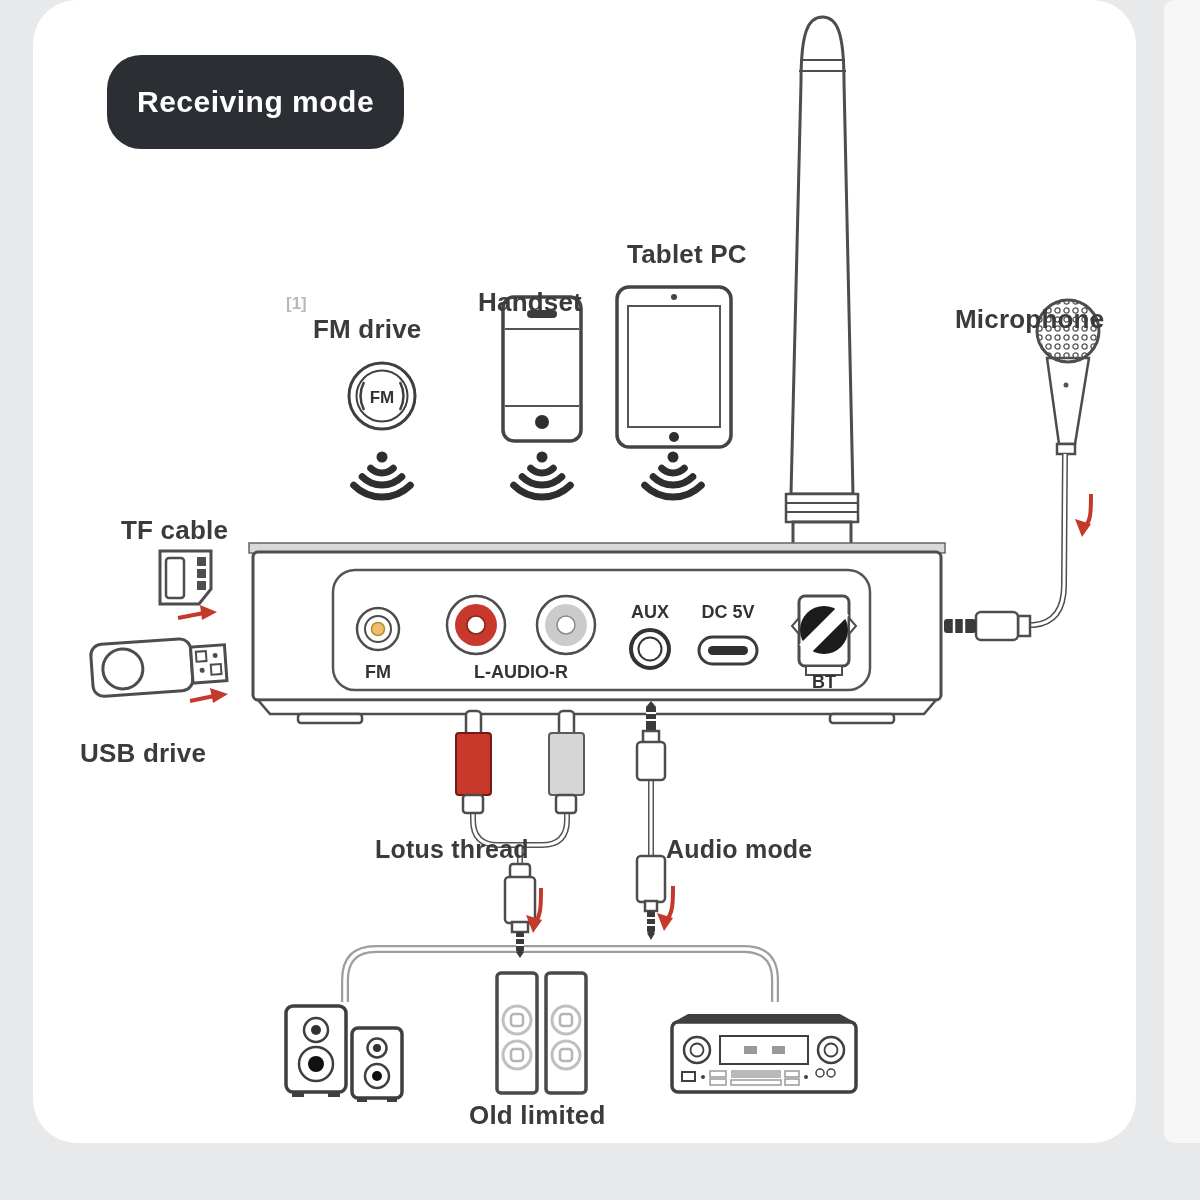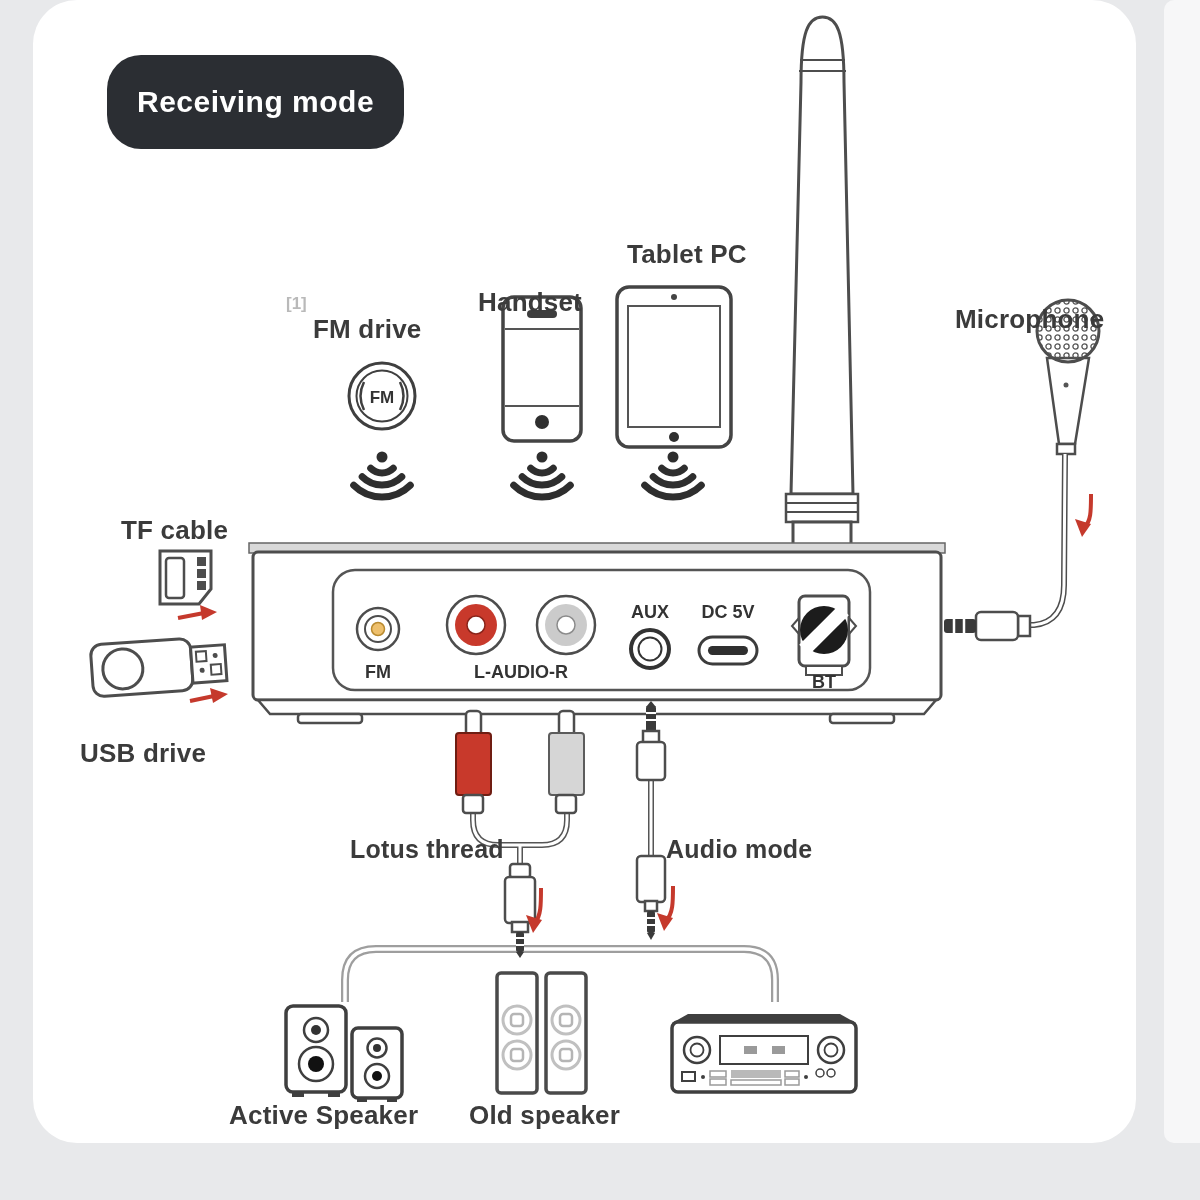--- a/index.html
+++ b/index.html
@@ -303,17 +303,16 @@
 
   <div class="pill">Receiving mode</div>
 
   <span class="sup" style="left:286px;top:294px;">[1]</span>
   <div class="lbl" style="left:313px;top:314px;">FM drive</div>
   <div class="lbl" style="left:478px;top:239px;margin-top:48px;">Handset</div>
   <div class="lbl" style="left:627px;top:239px;">Tablet PC</div>
   <div class="lbl" style="left:955px;top:265px;margin-top:39px;">Microphone</div>
   <div class="lbl" style="left:121px;top:515px;">TF cable</div>
   <div class="lbl" style="left:80px;top:697px;margin-top:41px;">USB drive</div>
-  <div class="lbl small" style="left:350px;top:835px;">Lotus thread</div>
+  <div class="lbl small" style="left:375px;top:835px;">Lotus thread</div>
   <div class="lbl small" style="left:666px;top:835px;">Audio mode</div>
-  <div class="lbl" style="left:229px;top:1100px;">Active Speaker</div>
-  <div class="lbl" style="left:469px;top:1100px;">Old speaker</div>
+  <div class="lbl" style="left:469px;top:1100px;">Old limited</div>
 </div>
 
 </body></html>

